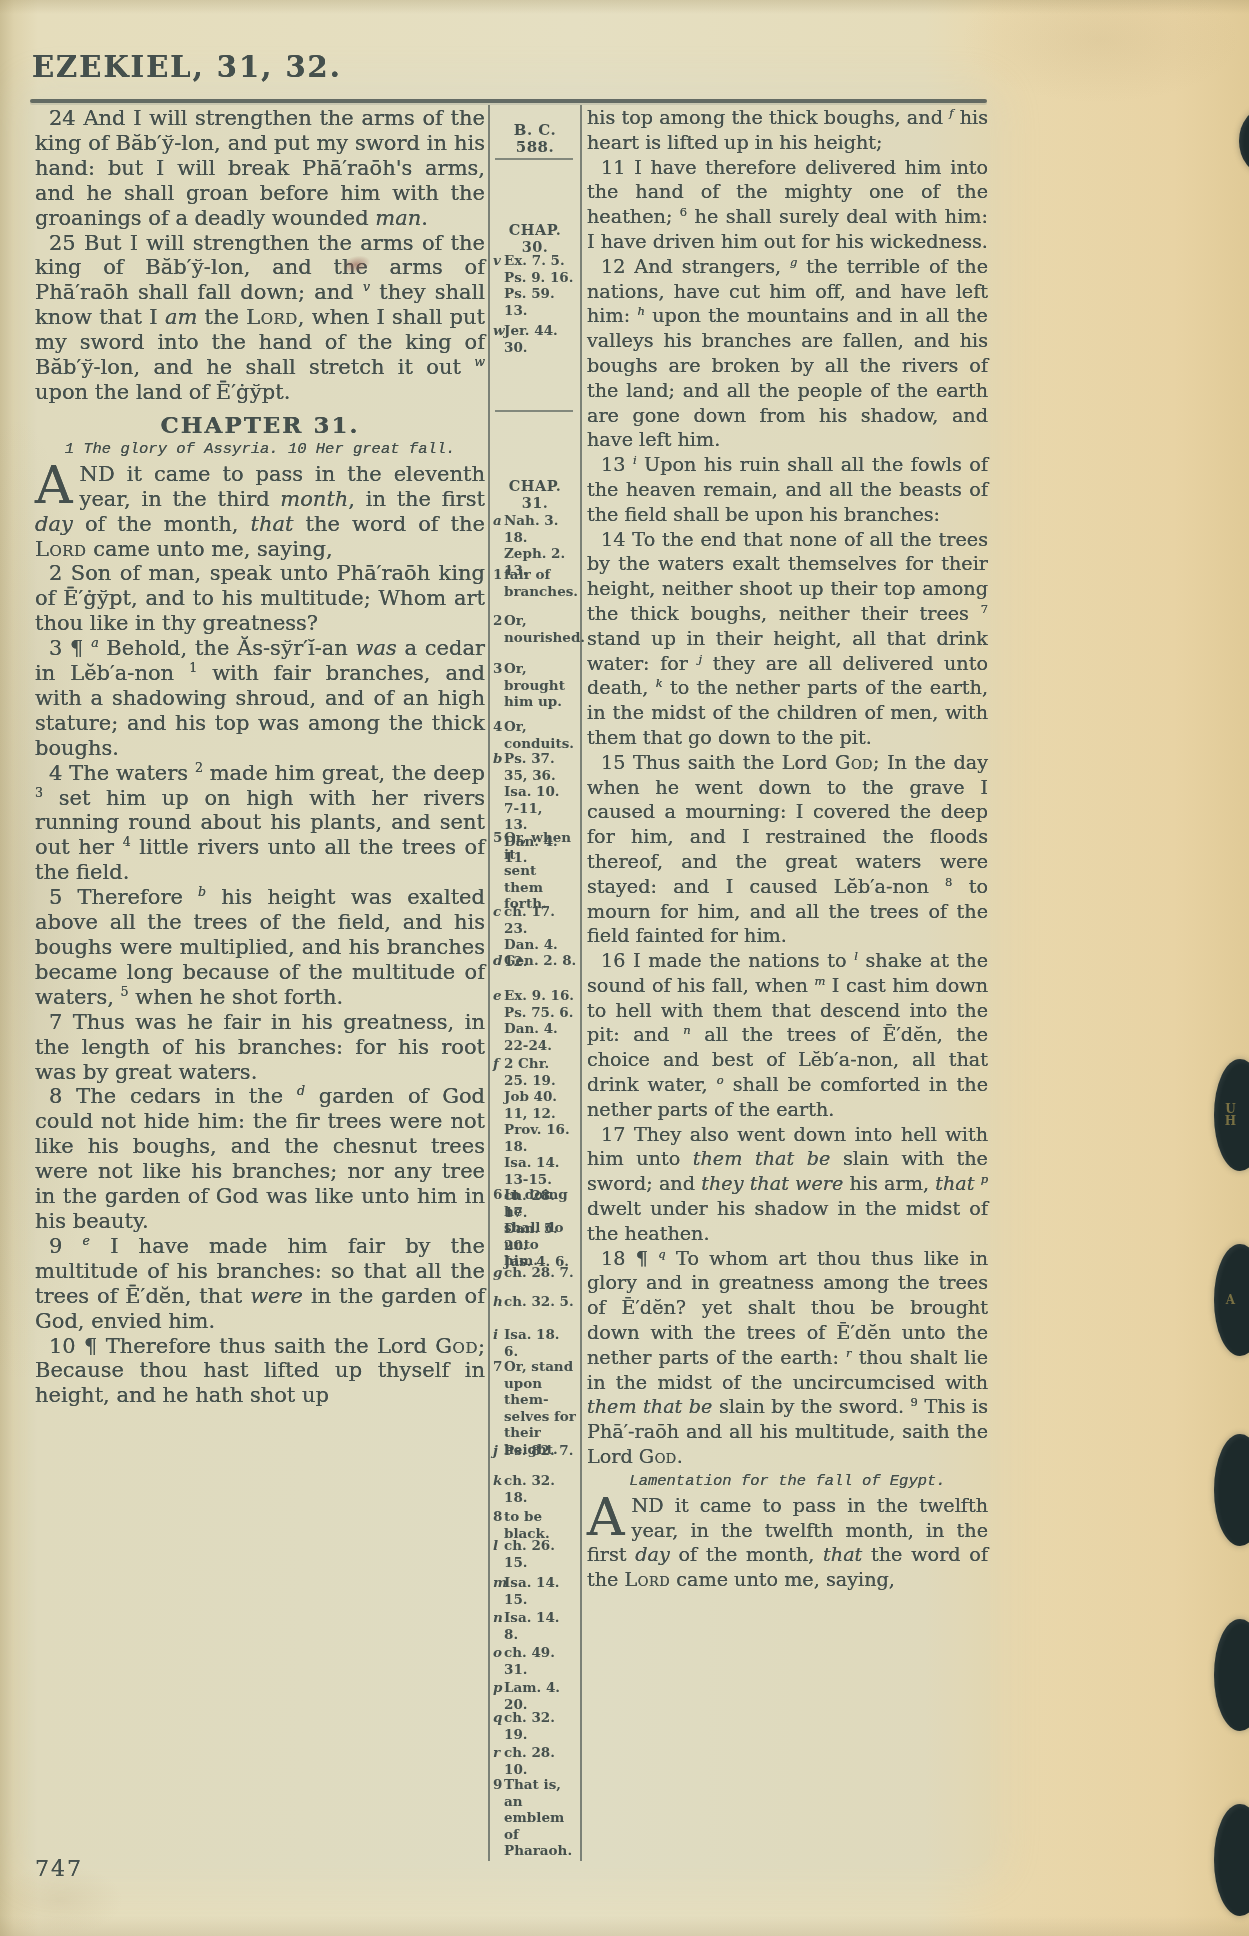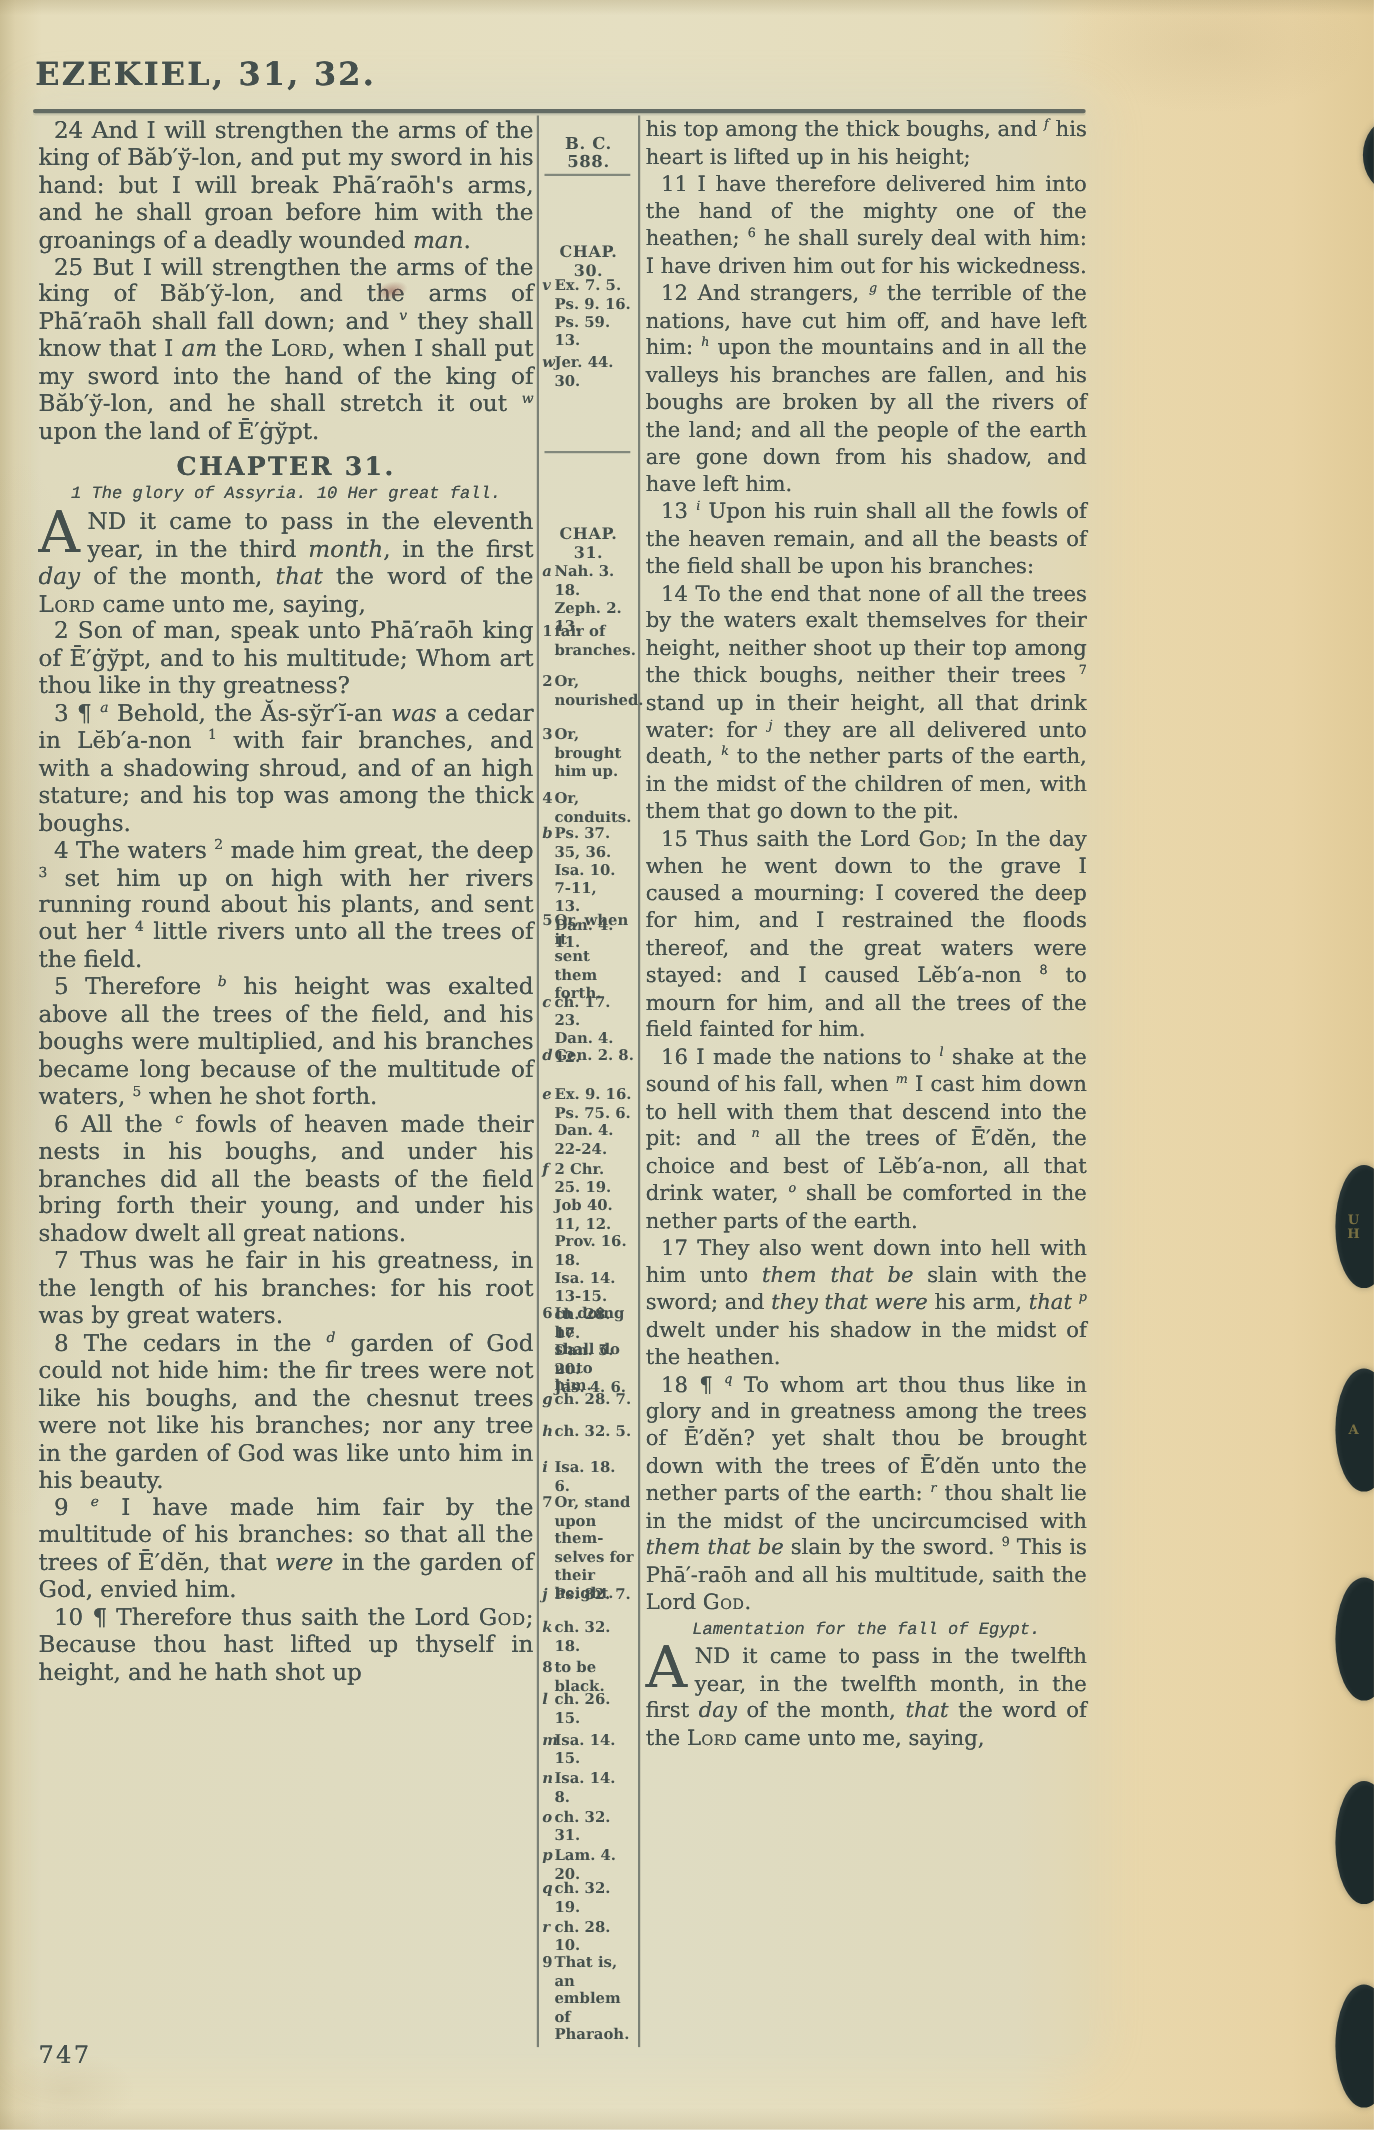--- a/index.html
+++ b/index.html
@@ -77,21 +77,20 @@
 <div class="col col-left">
   <p class="v">24 And I will strengthen the arms of the king of Băb′ў-lon, and put my sword in his hand: but I will break Phā′raōh's arms, and he shall groan before him with the groanings of a deadly wounded <i>man</i>.</p>
   <p class="v">25 But I will strengthen the arms of the king of Băb′ў-lon, and the arms of Phā′raōh shall fall down; and <sup class="rl">v</sup> they shall know that I <i>am</i> the <span class="sc">Lord</span>, when I shall put my sword into the hand of the king of Băb′ў-lon, and he shall stretch it out <sup class="rl">w</sup> upon the land of Ē′ġўpt.</p>
   <h2 class="ch">CHAPTER 31.</h2>
   <div class="summary">1 <i>The glory of Assyria.</i> 10 <i>Her great fall.</i></div>
   <p class="nv"><span class="drop">A</span><span>ND it came to pass in the eleventh year, in the third <i>month</i>, in the first <i>day</i> of the month, <i>that</i> the word of the <span class="sc">Lord</span> came unto me, saying,</span></p>
   <p class="v">2 Son of man, speak unto Phā′raōh king of Ē′ġўpt, and to his multitude; Whom art thou like in thy greatness?</p>
   <p class="v">3 ¶ <sup class="rl">a</sup> Behold, the Ăs-sўr′ĭ-an <i>was</i> a cedar in Lĕb′a-non <sup class="rn">1</sup> with fair branches, and with a shadowing shroud, and of an high stature; and his top was among the thick boughs.</p>
   <p class="v">4 The waters <sup class="rn">2</sup> made him great, the deep <sup class="rn">3</sup> set him up on high with her rivers running round about his plants, and sent out her <sup class="rn">4</sup> little rivers unto all the trees of the field.</p>
   <p class="v">5 Therefore <sup class="rl">b</sup> his height was exalted above all the trees of the field, and his boughs were multiplied, and his branches became long because of the multitude of waters, <sup class="rn">5</sup> when he shot forth.</p>
-  <p class="v">6 All the <sup class="rl">c</sup> fowls of heaven made their nests in his boughs, and under his branches did all the beasts of the field bring forth their young, and under his shadow dwelt all great nations.</p>
   <p class="v">7 Thus was he fair in his greatness, in the length of his branches: for his root was by great waters.</p>
   <p class="v">8 The cedars in the <sup class="rl">d</sup> garden of God could not hide him: the fir trees were not like his boughs, and the chesnut trees were not like his branches; nor any tree in the garden of God was like unto him in his beauty.</p>
   <p class="v">9 <sup class="rl">e</sup> I have made him fair by the multitude of his branches: so that all the trees of Ē′dĕn, that <i>were</i> in the garden of God, envied him.</p>
   <p class="v">10 ¶ Therefore thus saith the Lord <span class="sc">God</span>; Because thou hast lifted up thyself in height, and he hath shot up</p>
 </div>
 
 <div class="refcol">
   <div class="rc bc" style="top:122px">B. C. 588.</div>
   <div class="mr" style="top:158px"></div>
   <div class="rc chaplab" style="top:222px">CHAP. 30.</div>
@@ -139,21 +138,21 @@
   <div class="ref" style="top:1358px"><span class="rm">7</span><span class="rt">Or, stand
 upon them-
 selves for
 their height.</span></div>
   <div class="ref" style="top:1442px"><span class="rm it">j</span><span class="rt">Ps. 82. 7.</span></div>
   <div class="ref" style="top:1472px"><span class="rm it">k</span><span class="rt">ch. 32. 18.</span></div>
   <div class="ref" style="top:1508px"><span class="rm">8</span><span class="rt">to be black.</span></div>
   <div class="ref" style="top:1537px"><span class="rm it">l</span><span class="rt">ch. 26. 15.</span></div>
   <div class="ref" style="top:1574px"><span class="rm it">m</span><span class="rt">Isa. 14. 15.</span></div>
   <div class="ref" style="top:1609px"><span class="rm it">n</span><span class="rt">Isa. 14. 8.</span></div>
-  <div class="ref" style="top:1644px"><span class="rm it">o</span><span class="rt">ch. 32. 31.</span></div>
+  <div class="ref" style="top:1644px"><span class="rm it">o</span><span class="rt">ch. 49. 31.</span></div>
   <div class="ref" style="top:1679px"><span class="rm it">p</span><span class="rt">Lam. 4. 20.</span></div>
   <div class="ref" style="top:1709px"><span class="rm it">q</span><span class="rt">ch. 32. 19.</span></div>
   <div class="ref" style="top:1744px"><span class="rm it">r</span><span class="rt">ch. 28. 10.</span></div>
   <div class="ref" style="top:1776px"><span class="rm">9</span><span class="rt">That is, an
 emblem of
 Pharaoh.</span></div>
 </div>
 
 <div class="col col-right">
   <p class="nv">his top among the thick boughs, and <sup class="rl">f</sup> his heart is lifted up in his height;</p>

